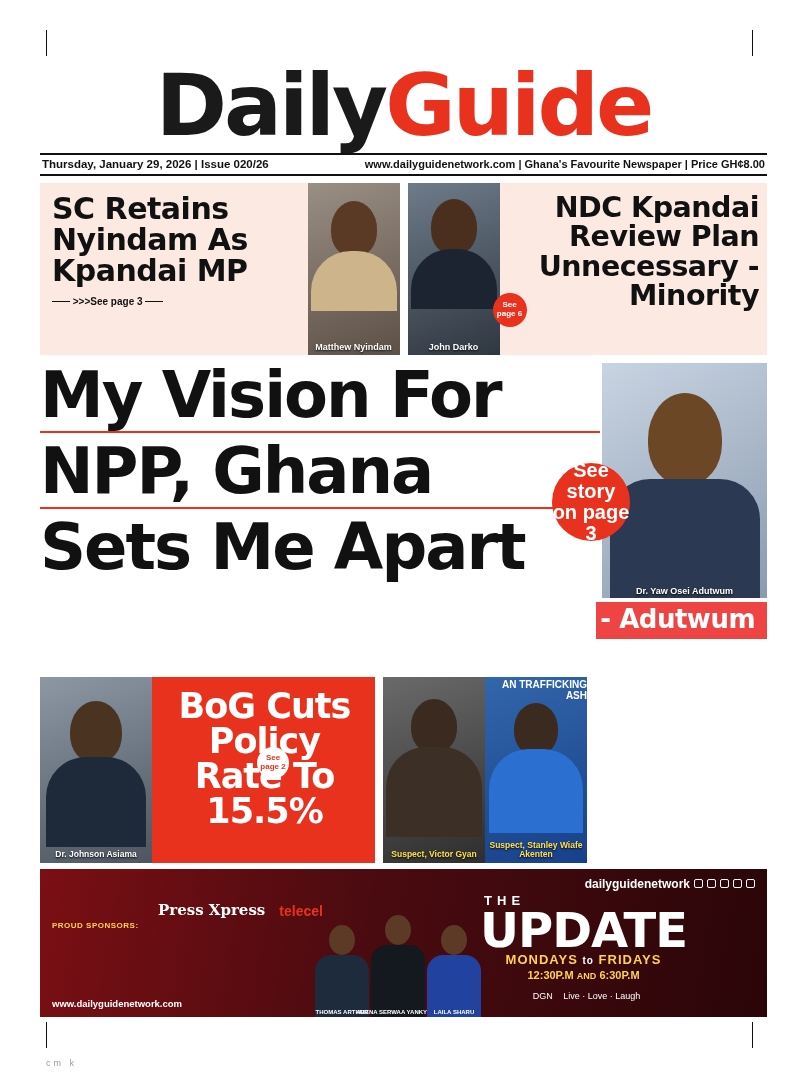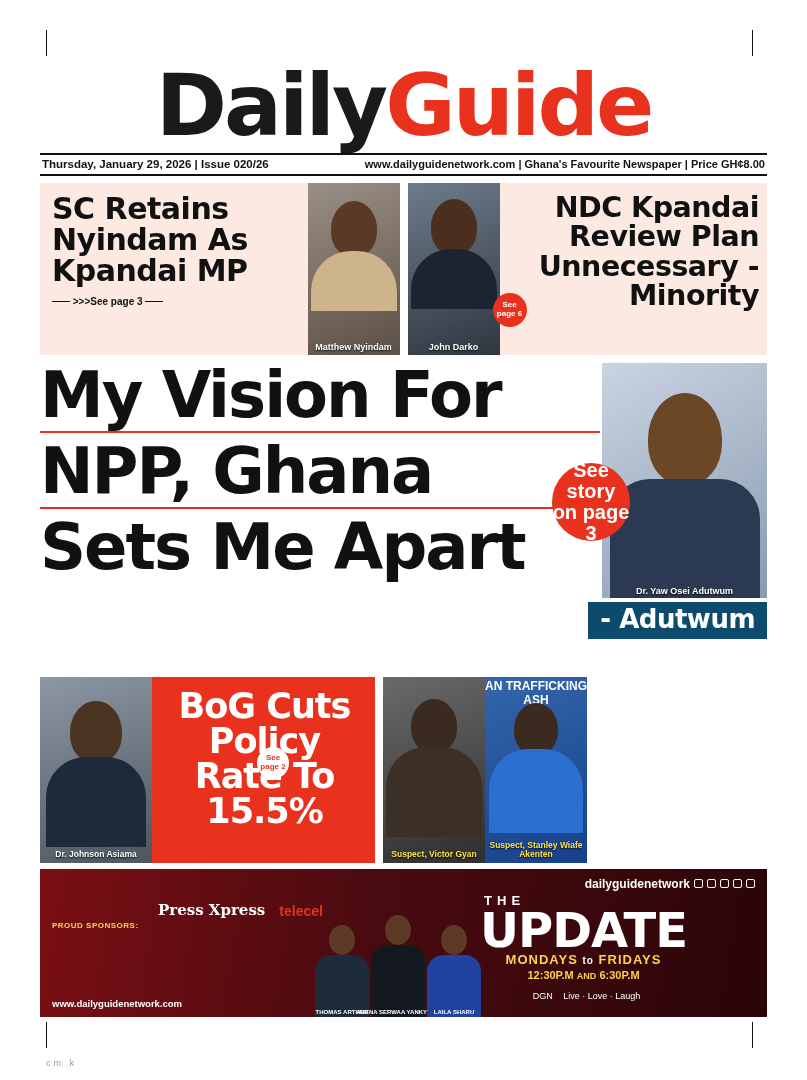--- a/index.html
+++ b/index.html
@@ -199,26 +199,26 @@
     display: flex;
     align-items: center;
     justify-content: center;
     flex-direction: column;
     text-align: center;
     z-index: 6;
   }
   .attrib {
     position: absolute;
     right: 0px; top: 239px;
-    background: #0c4a6e;
+    background: #ef4444;
     color: #fff;
     font-family: "DejaVu Sans", sans-serif;
     font-weight: bold;
     font-size: 26px;
-    padding: 2px 12px 5px 12px;
+    padding: 2px 12px 5px 4px;
     letter-spacing: -0.5px;
   }
 
   
   .bottomrow {
     display: flex;
     gap: 8px;
     margin-top: 4px;
     height: 186px;
   }
@@ -489,21 +489,21 @@
 
       <div class="police">
         <div class="ph">
           <div class="face" style="top:22px;">
             <div class="head" style="width:46px;height:54px;background:#3a2a20;"></div>
             <div class="body" style="width:96px;height:90px;background:#3c2f26;"></div>
           </div>
           <div class="capwhite capyellow">Suspect, Victor Gyan</div>
         </div>
         <div class="ph blue">
-          <div style="position:absolute;left:0;right:0;top:2px;text-align:center;font-size:12px;font-weight:bold;color:#fff;">AN TRAFFICKING ASH</div>
+          <div style="position:absolute;left:0;right:0;top:2px;text-align:right;font-size:10px;font-weight:bold;color:#fff;">AN TRAFFICKING ASH</div>
           <div class="face" style="top:26px;">
             <div class="head" style="width:44px;height:52px;background:#3a2a20;"></div>
             <div class="body" style="width:94px;height:84px;background:#2b6fd1;"></div>
           </div>
           <div class="capwhite capyellow">Suspect, Stanley Wiafe Akenten</div>
         </div>
       </div>
 
     </div>
 

